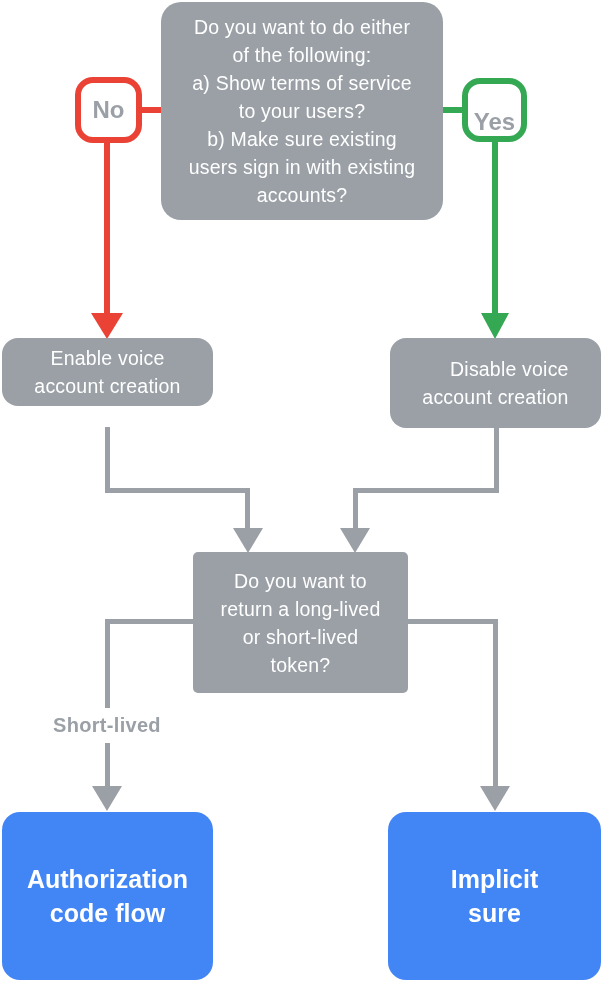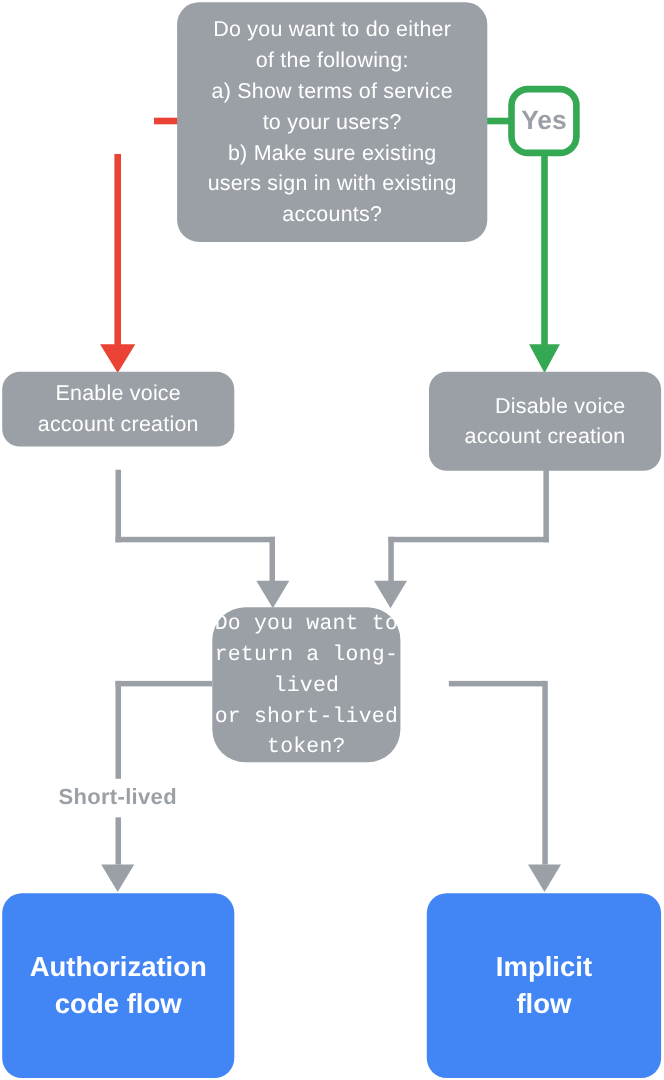--- a/index.html
+++ b/index.html
@@ -101,50 +101,53 @@
   <div class="box gray-box" style="left:161px; top:2px; width:282px; height:218px; border-radius:20px; padding:0 6px;justify-content:center;">
     <span>Do you want to do either
 of the following:
 a) Show terms of service
 to your users?
 b) Make sure existing
 users sign in with existing
 accounts?</span>
   </div>
 
+  <div class="box badge badge-no" style="left:75px; top:77px; width:67px; height:66px;">
+    <span>No</span>
+  </div>
 
-  <div class="box badge badge-yes" style="left:462px; top:78px; width:65px; height:64px;">
+  <div class="box badge badge-yes" style="left:462px; top:78px; width:65px; height:64px;align-items:flex-end;">
     <span>Yes</span>
   </div>
 
   <div class="box gray-box" style="left:2px; top:338px; width:211px; height:68px; border-radius:16px;">
     <span>Enable voice
 account creation</span>
   </div>
 
   <div class="box gray-box" style="left:390px; top:338px; width:211px; height:90px; border-radius:16px;text-align:right;">
     <span>Disable voice
 account creation</span>
   </div>
 
-  <div class="box gray-box" style="left:193px; top:552px; width:171px; height:141px; border-radius:30px;font-family:Liberation Mono, monospace;">
+  <div class="box gray-box" style="left:193px; top:552px; width:215px; height:141px; border-radius:5px;">
     <span>Do you want to
 return a long-lived
 or short-lived
 token?</span>
   </div>
 
   <div class="box lbl" style="left:22px; top:708px; width:170px; height:35px;justify-content:center;">
     <span>Short-lived</span>
   </div>
 
 
   <div class="box blue-box" style="left:2px; top:812px; width:211px; height:168px;">
     <span>Authorization
 code flow</span>
   </div>
 
   <div class="box blue-box" style="left:388px; top:812px; width:213px; height:168px;">
     <span>Implicit
-flow</span>
+sure</span>
   </div>
 
 </div>
 
 </body></html>

